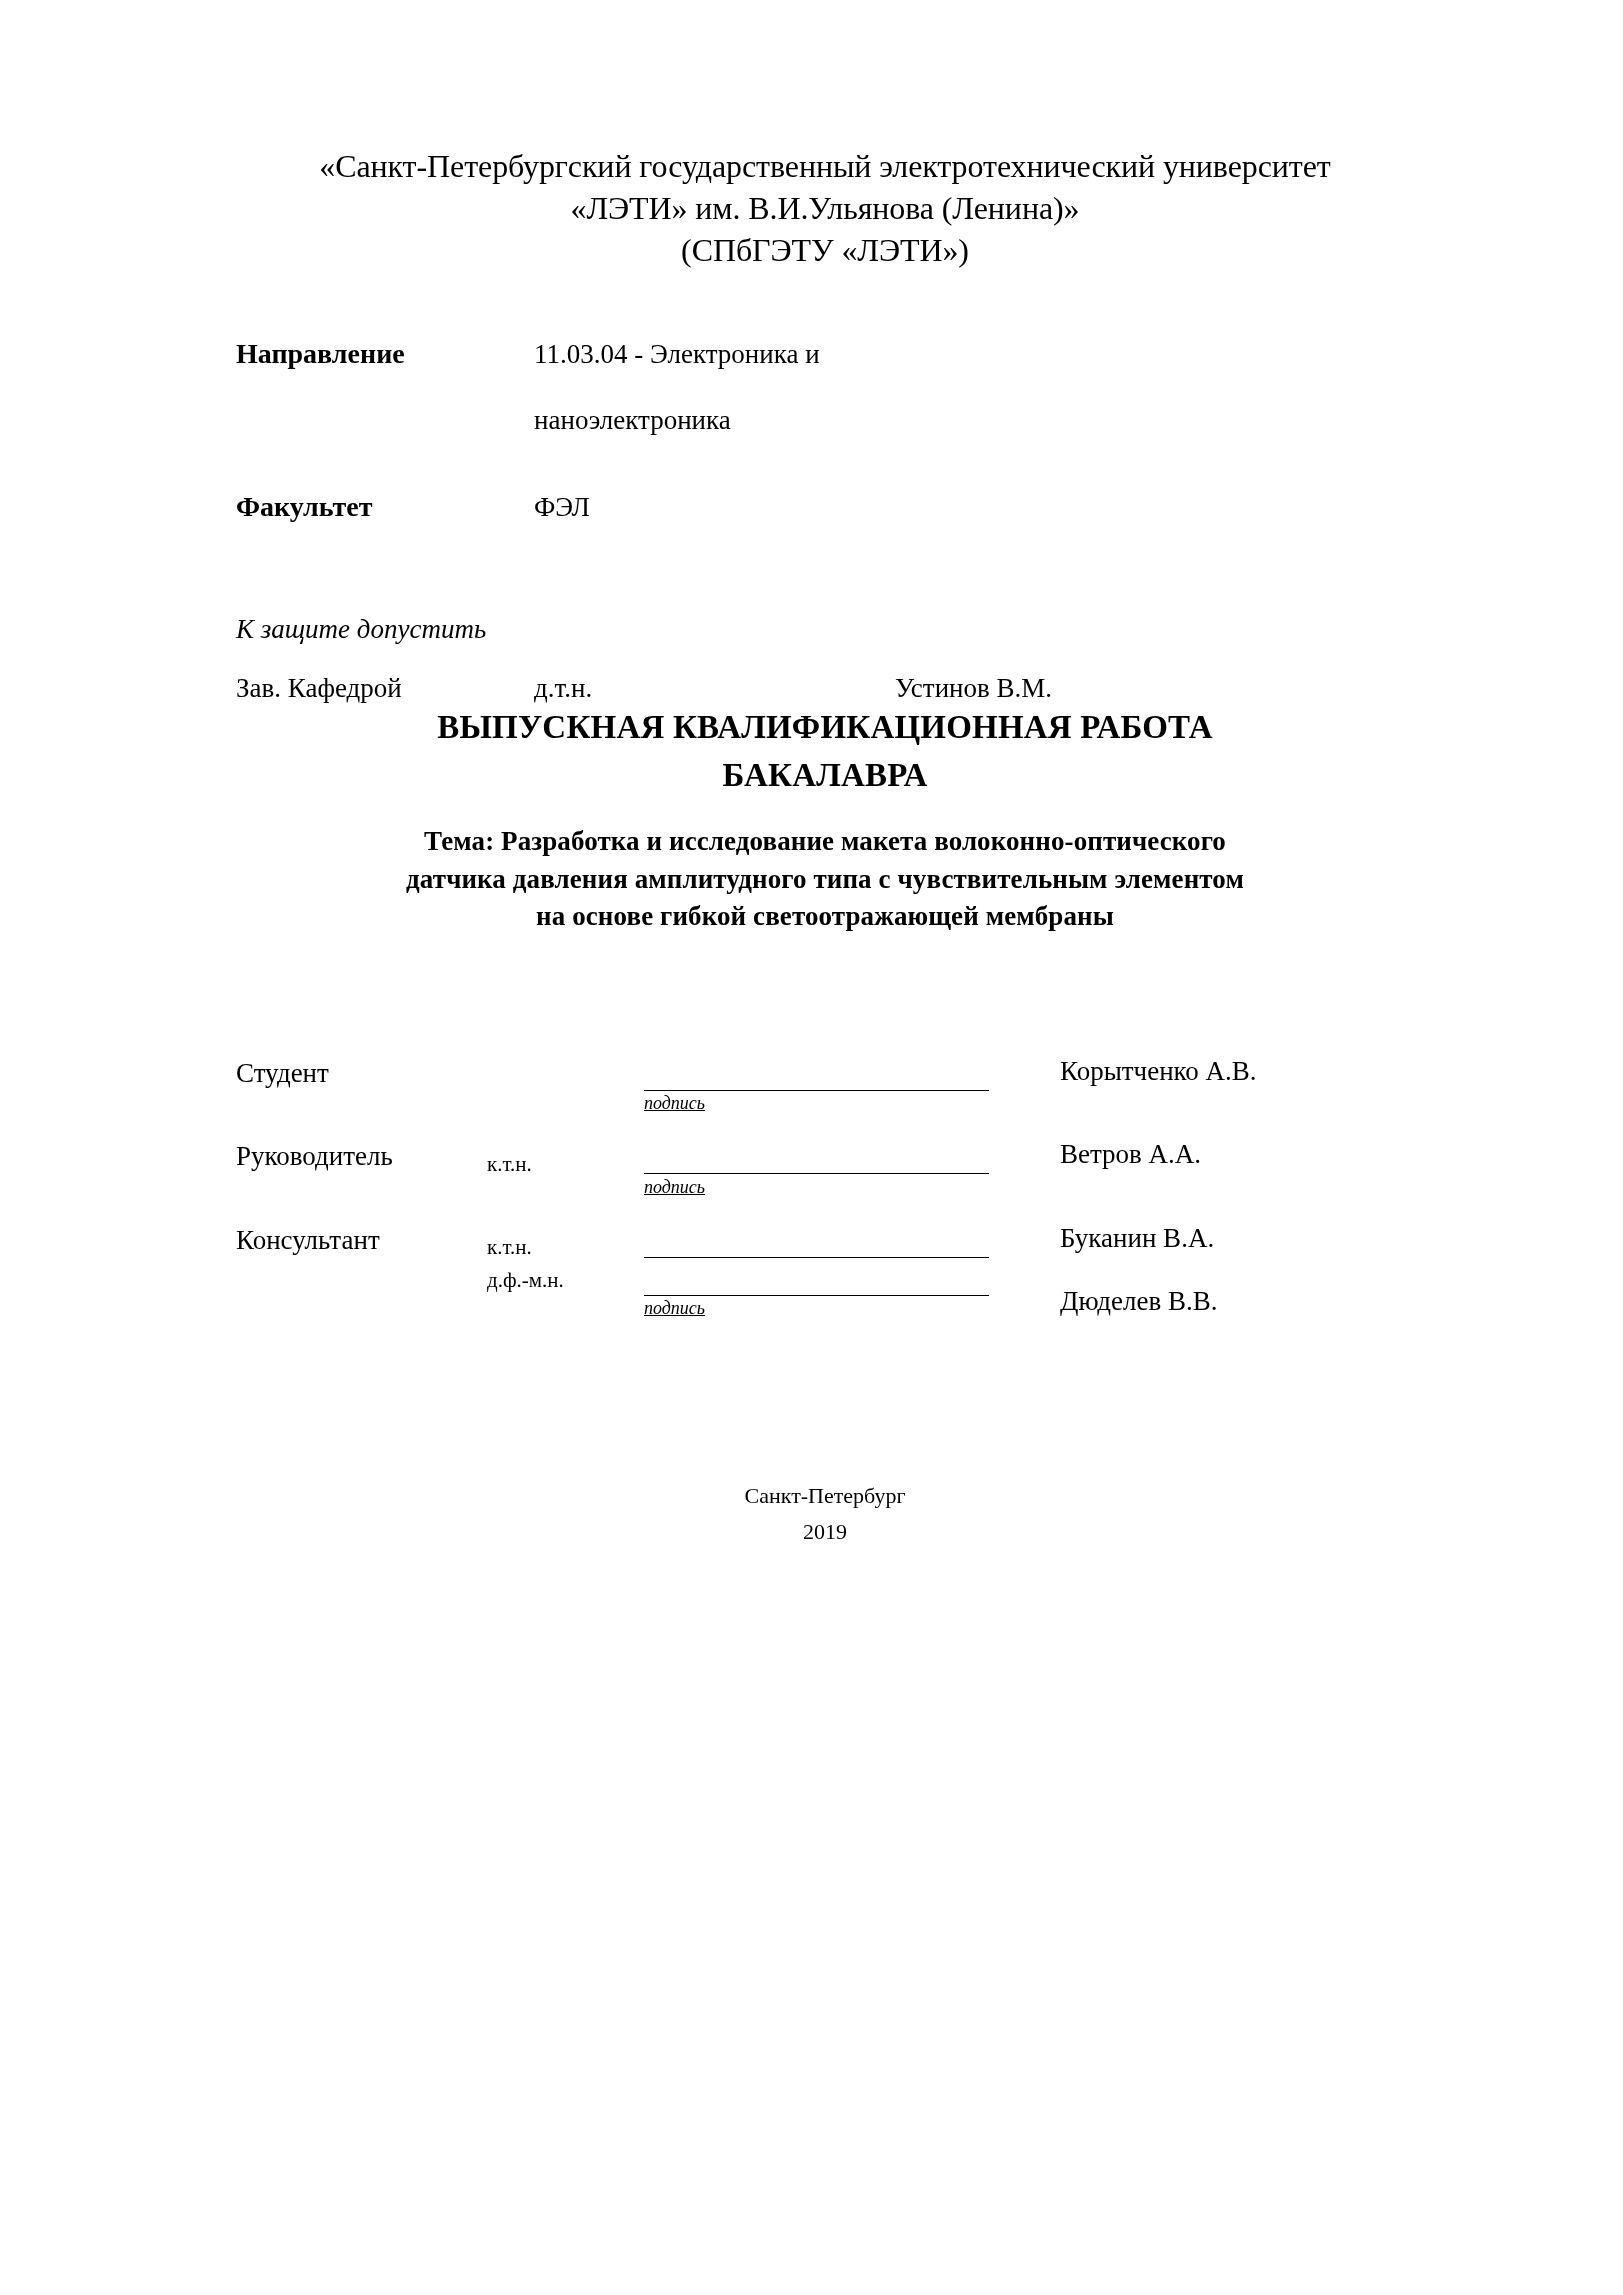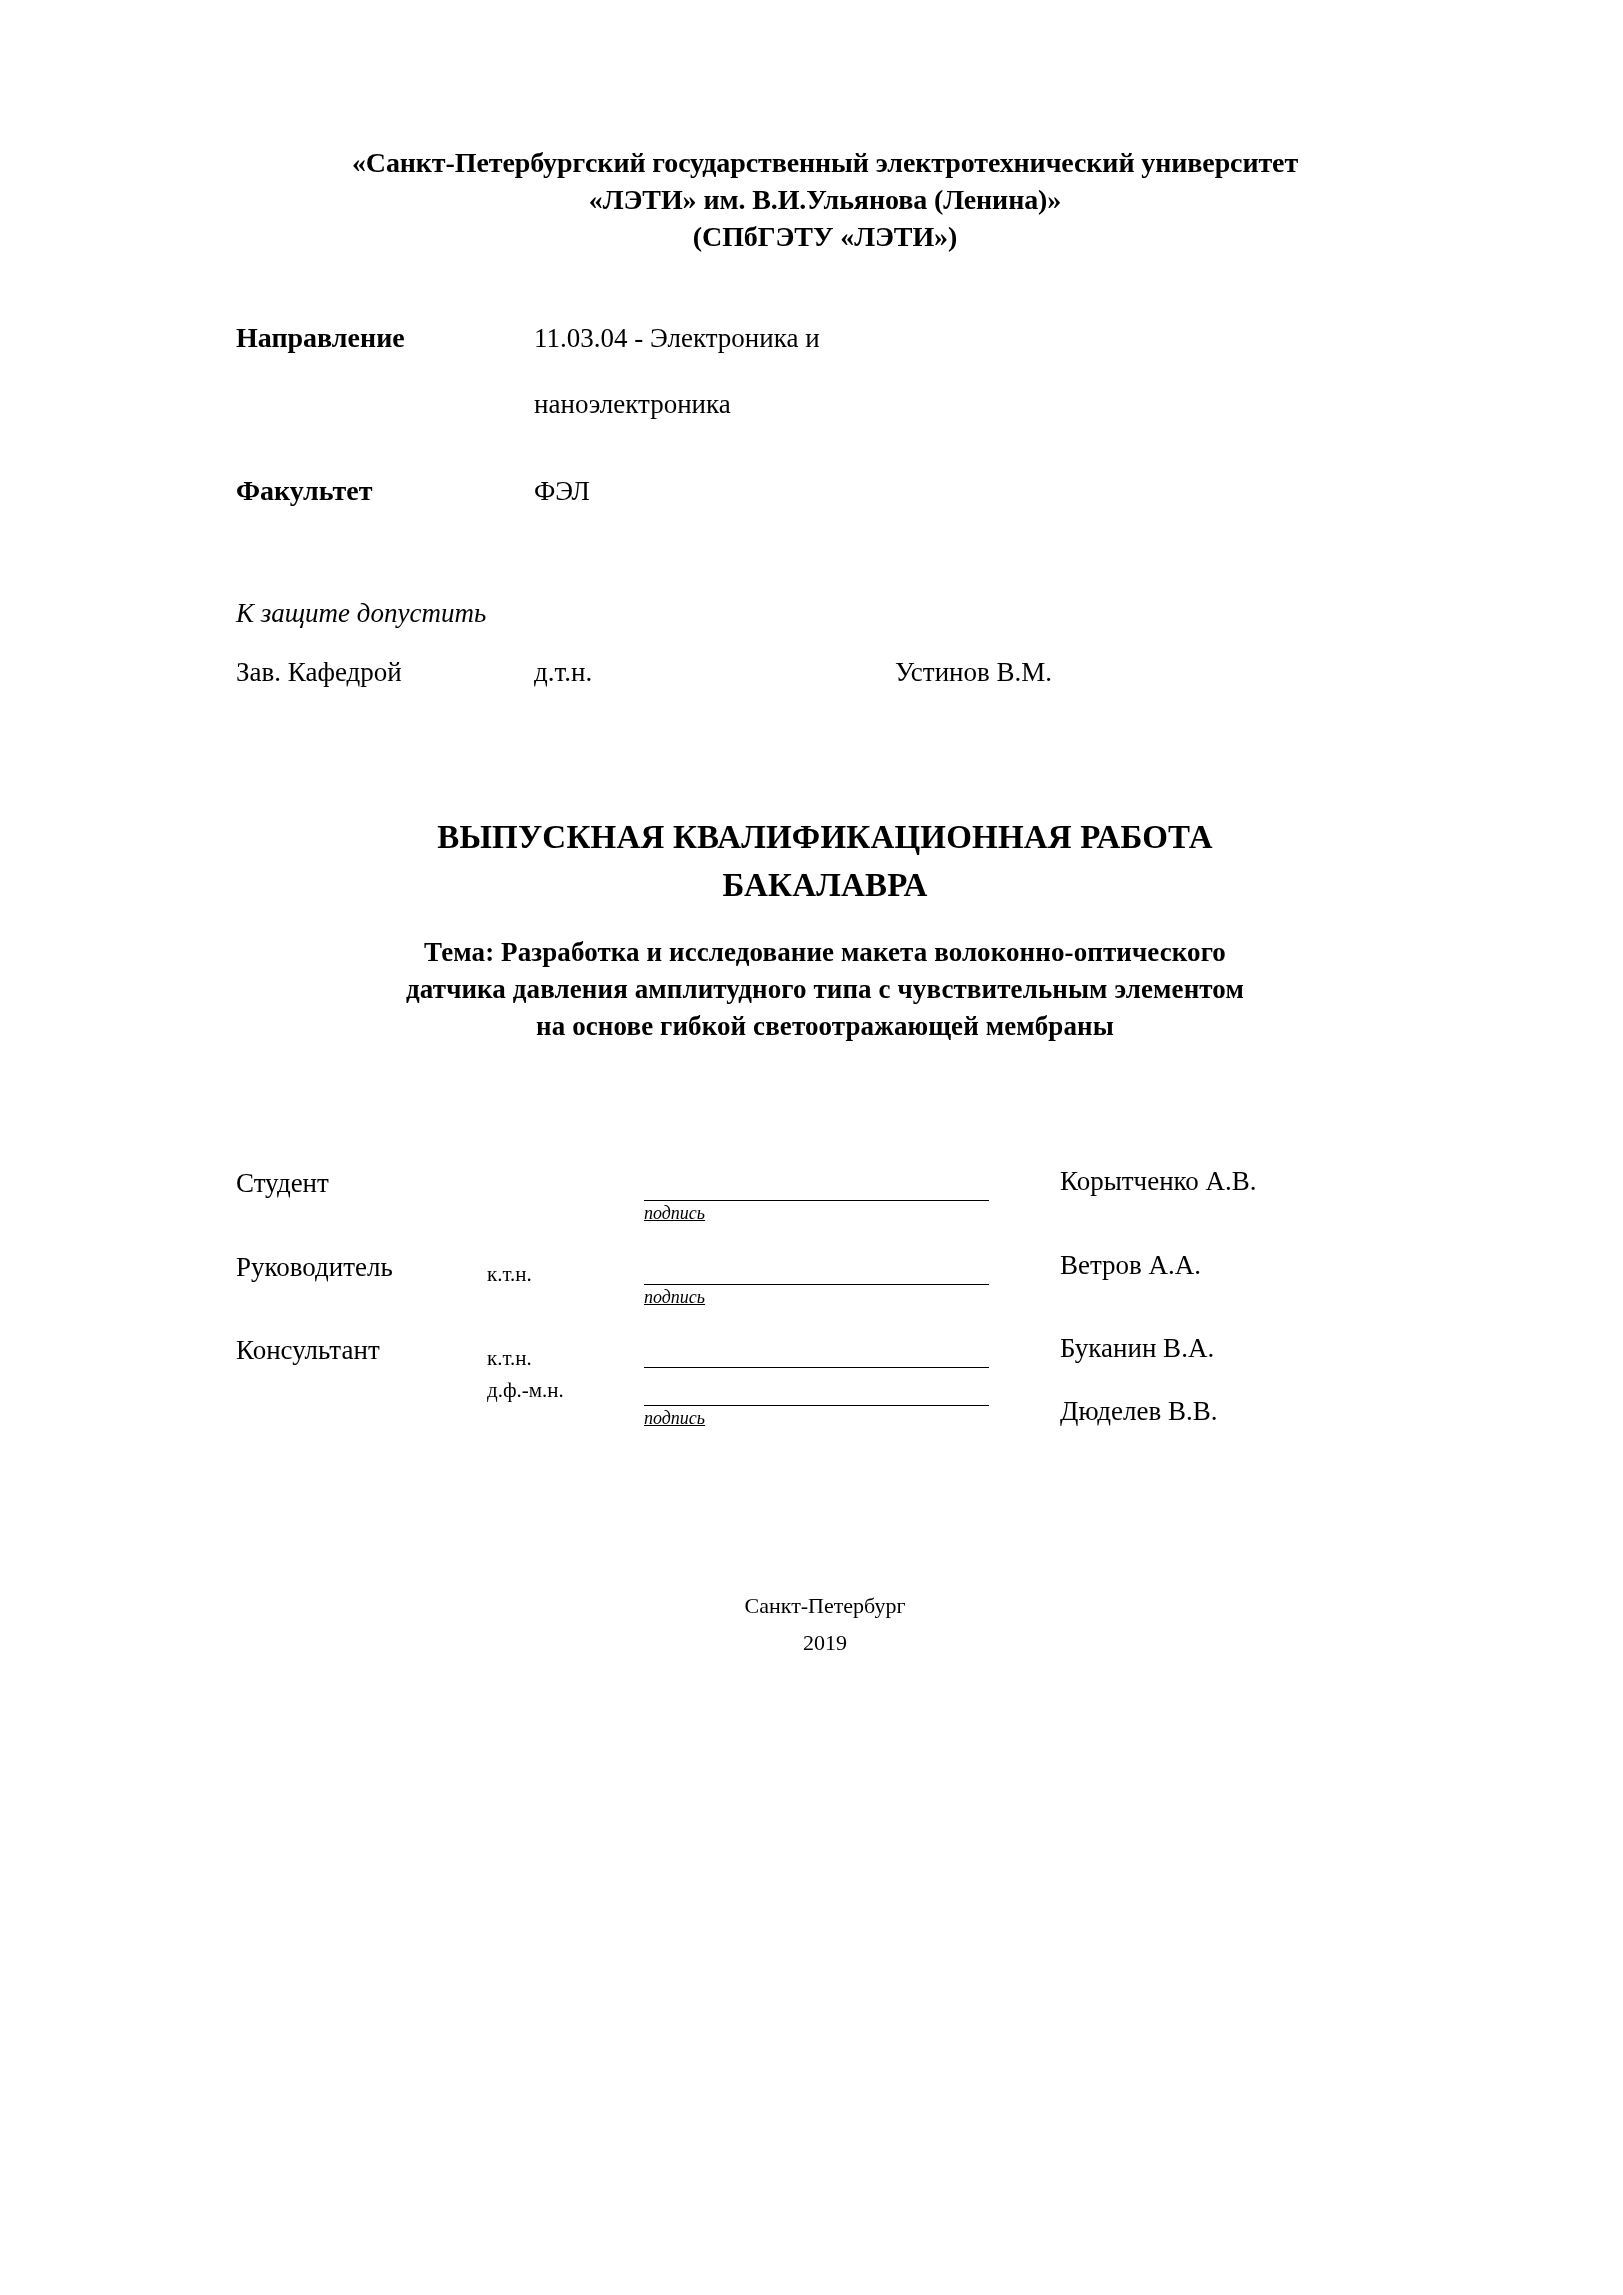--- a/index.html
+++ b/index.html
@@ -25,22 +25,22 @@
   .content {
     position: absolute;
     left: 236px;
     top: 145px;
     width: 1178px;
   }
 
   
   .univ-block {
     text-align: center;
-    font-weight: bold;
-    font-size: 28px;
+    font-weight: normal;
+    font-size: 32px;
     line-height: 1.32;
     letter-spacing: -0.1px;
   }
   .univ-line { display: block; }
 
   
   .fields {
     margin-top: 61px;
   }
   .field-row {
@@ -87,21 +87,20 @@
   .approve-degree {
     width: 361px;
     font-size: 27px;
   }
   .approve-name {
     font-size: 27px;
   }
 
   
   .thesis-block {
-    margin-top: 126px;
     text-align: center;
   }
   .thesis-type {
     font-weight: bold;
     font-size: 33px;
     line-height: 1.45;
     letter-spacing: 0.2px;
   }
   .thesis-topic {
     margin-top: 23.6px;

